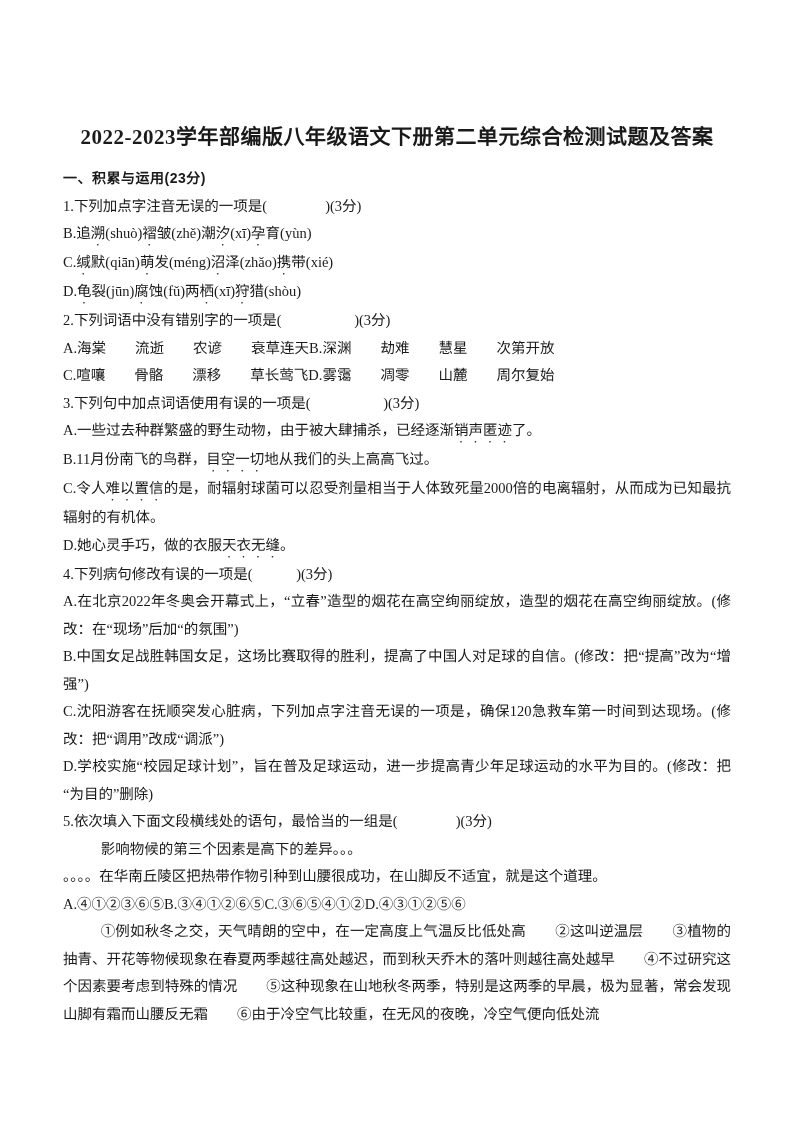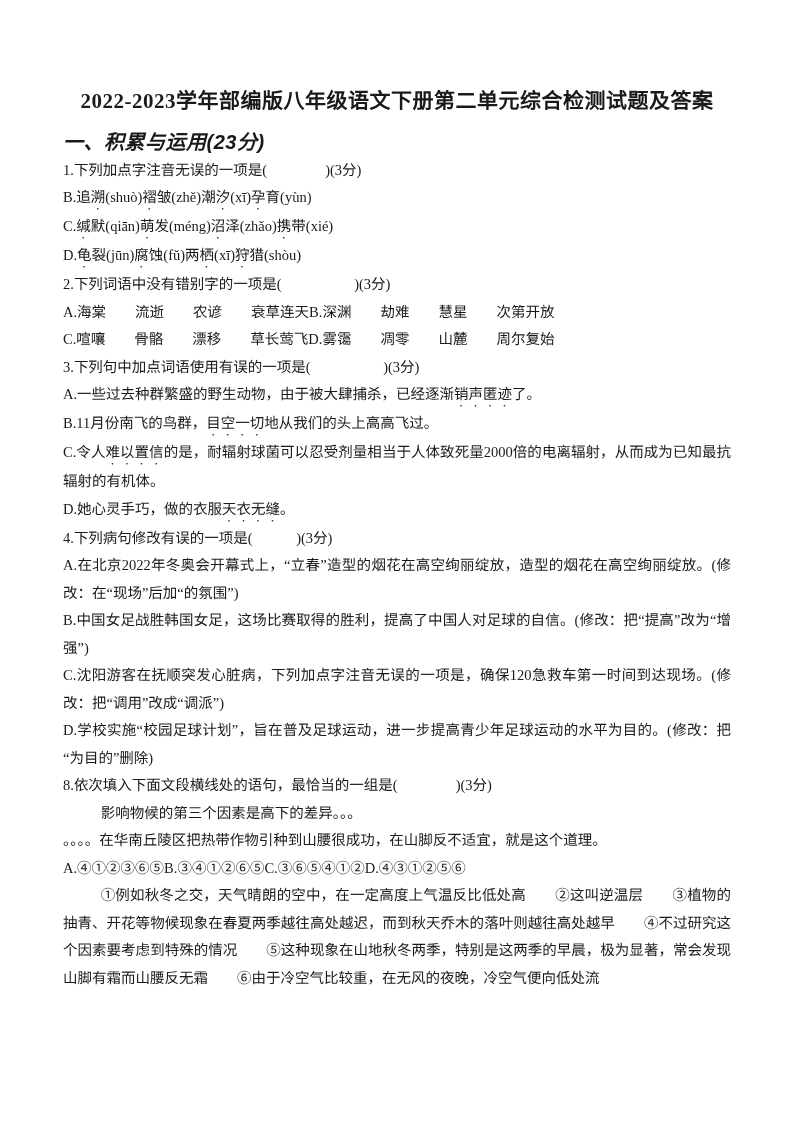--- a/index.html
+++ b/index.html
@@ -7,45 +7,44 @@
     width: 793px;
     height: 1122px;
     background: #ffffff;
     color: #1a1a1a;
     overflow: hidden;
   }
   .page {
     box-sizing: border-box;
     width: 793px;
     height: 1121px;
-    padding: 84px 62px 0 63px;
+    padding: 120px 62px 0 63px;
   }
   .title {
     margin: 0 0 15px 0;
     font-family: "Liberation Serif", "DejaVu Serif", serif;
     font-size: 21px;
     font-weight: bold;
     text-align: center;
     white-space: nowrap;
     letter-spacing: 0.5px;
   }
   .content { width: 668px; }
   .line {
     margin: 0;
     font-family: "Liberation Serif", "DejaVu Serif", serif;
     font-size: 14.5px;
     line-height: 27.5px;
     text-align: justify;
   }
   .line.heading {
     font-family: "Liberation Sans", "DejaVu Sans", sans-serif;
-    font-size: 20px;
+    font-size: 14px;
     font-weight: bold;
     letter-spacing: 0.5px;
-    font-style: italic;
   }
   .line.indent { text-indent: 2.6em; }
   
   .dc {
     text-emphasis: filled dot;
     text-emphasis-position: under left;
     -webkit-text-emphasis: filled dot;
     -webkit-text-emphasis-position: under;
   }
 </style>
@@ -66,19 +65,19 @@
       <p class="line">3.下列句中加点词语使用有误的一项是(　　　　　)(3分)</p>
       <p class="line">A.一些过去种群繁盛的野生动物，由于被大肆捕杀，已经逐渐<span class="dc">销声匿迹</span>了。</p>
       <p class="line">B.11月份南飞的鸟群，<span class="dc">目空一切</span>地从我们的头上高高飞过。</p>
       <p class="line">C.令人<span class="dc">难以置信</span>的是，耐辐射球菌可以忍受剂量相当于人体致死量2000倍的电离辐射，从而成为已知最抗辐射的有机体。</p>
       <p class="line">D.她心灵手巧，做的衣服<span class="dc">天衣无缝</span>。</p>
       <p class="line">4.下列病句修改有误的一项是(　　　)(3分)</p>
       <p class="line">A.在北京2022年冬奥会开幕式上，“立春”造型的烟花在高空绚丽绽放，造型的烟花在高空绚丽绽放。(修改：在“现场”后加“的氛围”)</p>
       <p class="line">B.中国女足战胜韩国女足，这场比赛取得的胜利，提高了中国人对足球的自信。(修改：把“提高”改为“增强”)</p>
       <p class="line">C.沈阳游客在抚顺突发心脏病，下列加点字注音无误的一项是，确保120急救车第一时间到达现场。(修改：把“调用”改成“调派”)</p>
       <p class="line">D.学校实施“校园足球计划”，旨在普及足球运动，进一步提高青少年足球运动的水平为目的。(修改：把“为目的”删除)</p>
-      <p class="line">8.依次填入下面文段横线处的语句，最恰当的一组是(　　　　)(3分)</p>
+      <p class="line">5.依次填入下面文段横线处的语句，最恰当的一组是(　　　　)(3分)</p>
       <p class="line indent">影响物候的第三个因素是高下的差异。。。</p>
       <p class="line">。。。。在华南丘陵区把热带作物引种到山腰很成功，在山脚反不适宜，就是这个道理。</p>
       <p class="line">A.④①②③⑥⑤B.③④①②⑥⑤C.③⑥⑤④①②D.④③①②⑤⑥</p>
       <p class="line indent">①例如秋冬之交，天气晴朗的空中，在一定高度上气温反比低处高　　②这叫逆温层　　③植物的抽青、开花等物候现象在春夏两季越往高处越迟，而到秋天乔木的落叶则越往高处越早　　④不过研究这个因素要考虑到特殊的情况　　⑤这种现象在山地秋冬两季，特别是这两季的早晨，极为显著，常会发现山脚有霜而山腰反无霜　　⑥由于冷空气比较重，在无风的夜晚，冷空气便向低处流</p>
     </div>
 </div>
 
 </body></html>

